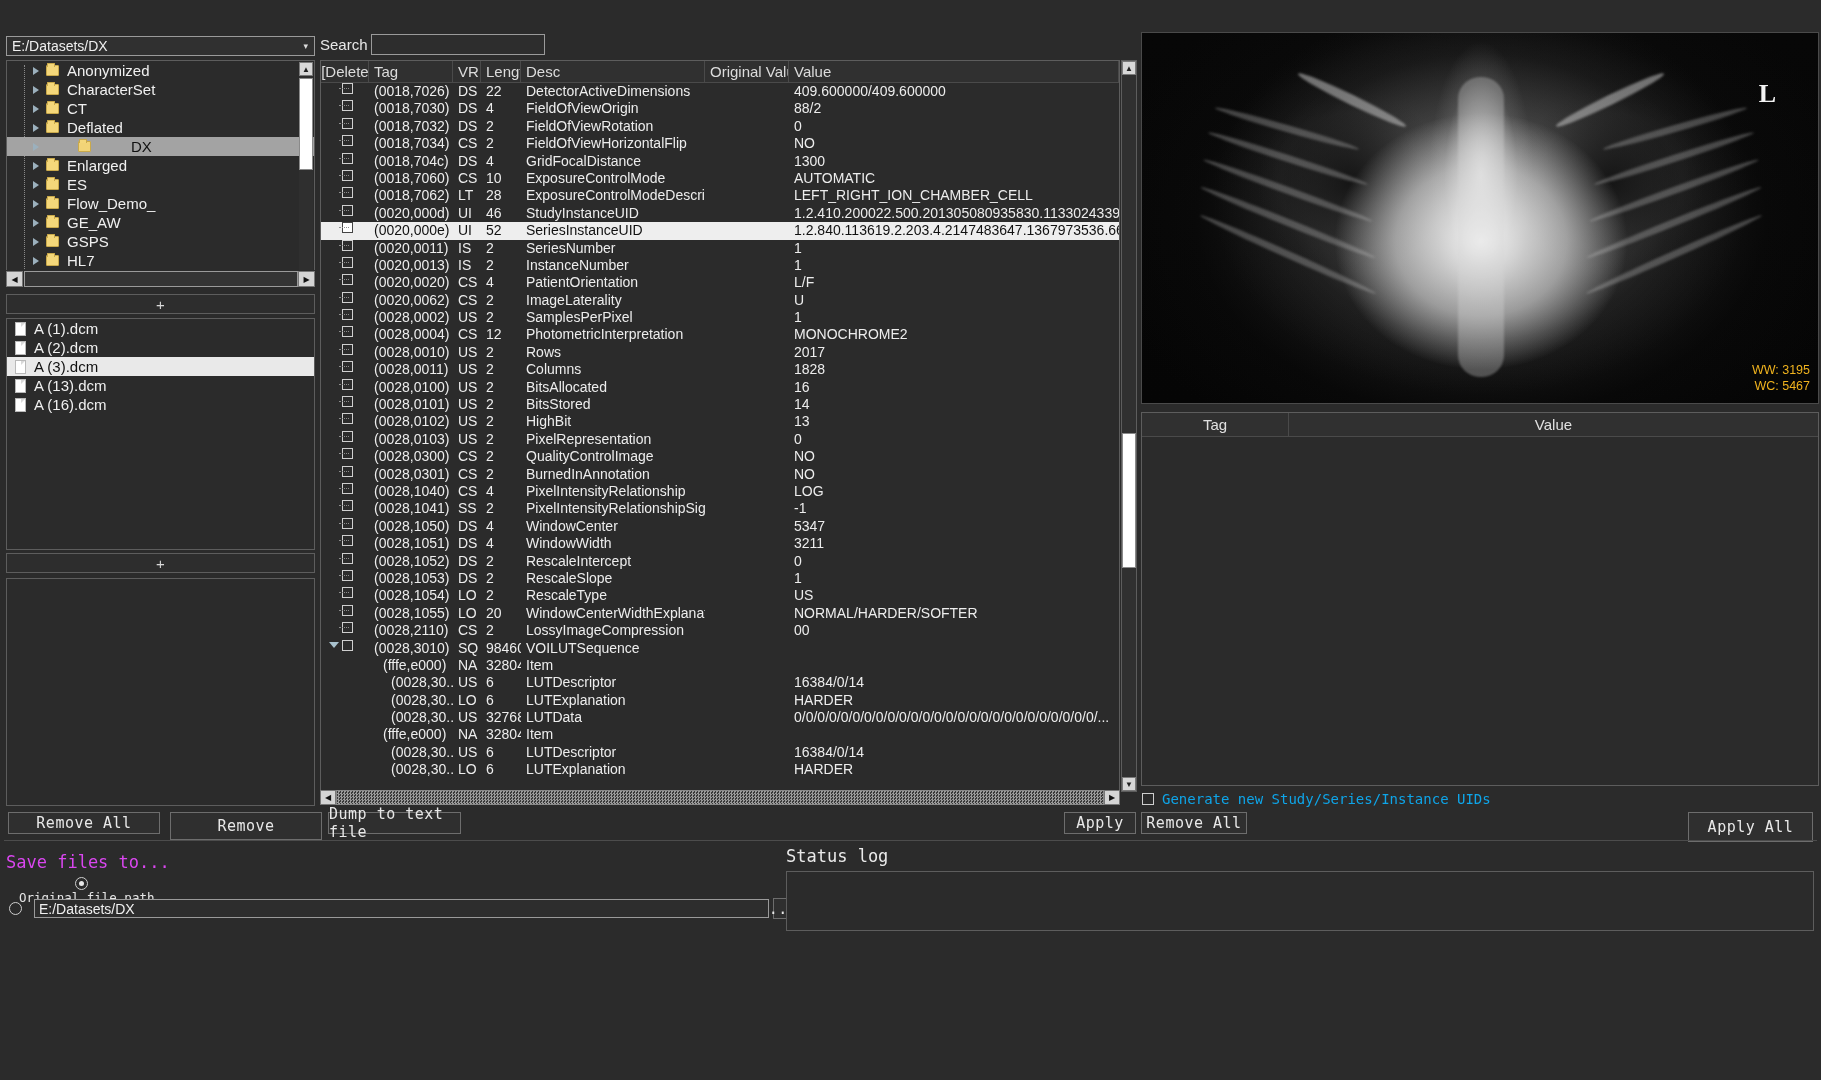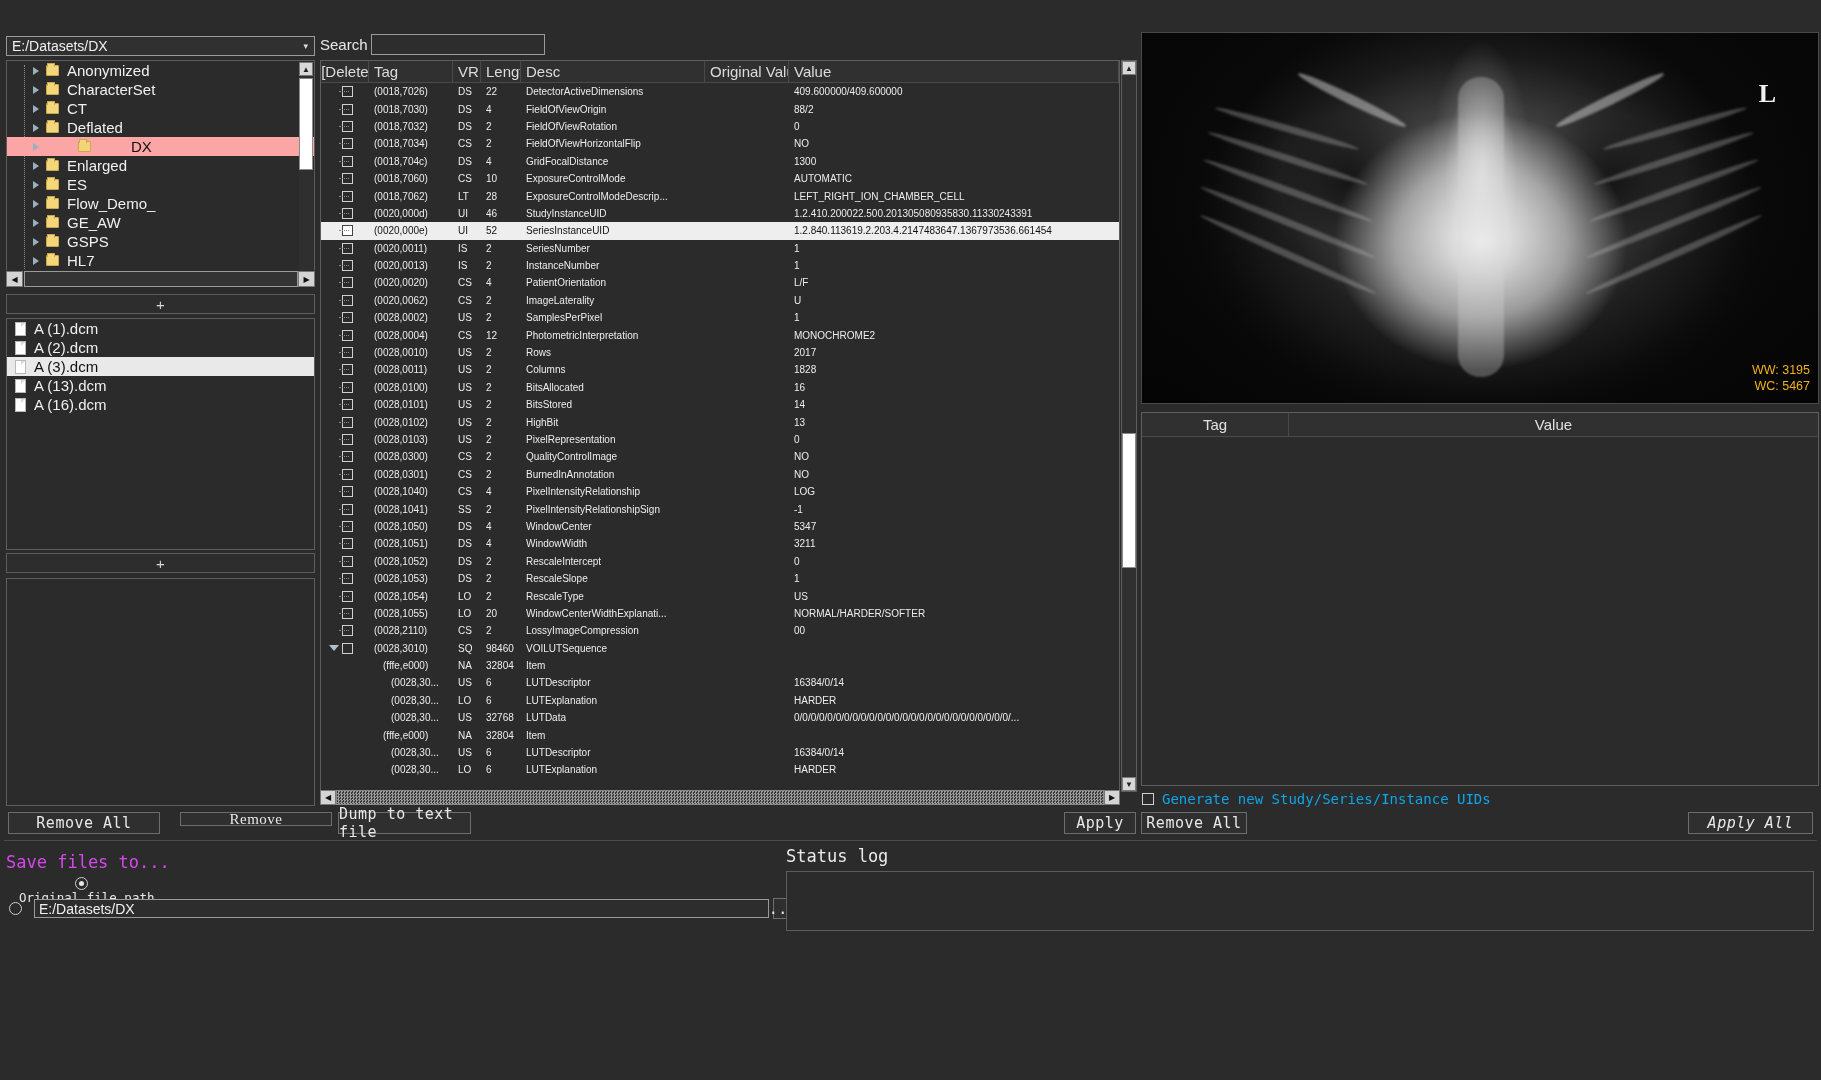--- a/index.html
+++ b/index.html
@@ -45,21 +45,21 @@
             border:1px solid #5d5d5d; background:#2b2b2b; overflow:hidden; }
   .treerow{ height:19px; display:flex; align-items:center; padding-left:26px;
             font-size:15px; color:#f0f0f0; position:relative; }
   .treerow .tri{ width:0;height:0;border-left:6px solid #9bb0bd;
      border-top:4px solid transparent;border-bottom:4px solid transparent;
      margin-right:7px; flex:0 0 auto;}
   .treerow .folder{ width:13px;height:11px;background:#f4d77a;border:1px solid #c9a94b;
      border-radius:1px; margin-right:8px; flex:0 0 auto; position:relative;}
   .treerow .folder:before{content:"";position:absolute;left:0;top:-3px;width:6px;height:3px;
      background:#f4d77a;border:1px solid #c9a94b;border-bottom:none;border-radius:1px 1px 0 0;}
-  .treerow.sel{ background:#fca5a5; color:#111;gap:32px; }
+  .treerow.sel{ background:#a3a3a3; color:#111;gap:32px; }
   .treerow.sel .folder{ background:#f2d477; }
   .tree-vline{ position:absolute; left:17px; top:4px; bottom:4px; width:0;
      border-left:1px dotted #8a8a8a; }
   .tree-scroll{ position:absolute; right:1px; top:1px; width:14px; bottom:1px; background:#2f2f2f; }
   .tsb-up,.tsb-dn{ width:14px;height:14px;background:#d8d8d8;border:1px solid #7a7a7a;
      display:flex;align-items:center;justify-content:center;font-size:8px;color:#222;}
   .tsb-dn{ position:absolute; bottom:0; left:0;}
   .tsb-thumb{ position:absolute; left:0; top:16px; width:14px;height:92px; background:#ffffff;
      border:1px solid #8a8a8a;}
   .hscroll{ position:absolute; left:6px; top:270px; width:309px; height:18px;
@@ -100,21 +100,21 @@
      background:#2d2d2d; border:1px solid #9a9a9a; color:#f0f0f0; font-size:14px;
      padding:0 4px; outline:none;}
 
   
   .tablewrap{ position:absolute; left:320px; top:60px; width:800px; height:732px;
      border:1px solid #5d5d5d; background:#2b2b2b; overflow:hidden;}
   .thead{ display:flex; height:22px; background:#303030; border-bottom:1px solid #4a4a4a;
      color:#dcdcdc; font-size:15px; align-items:center;}
   .th{ height:22px; display:flex; align-items:center; padding-left:5px;
      border-right:1px solid #4a4a4a; overflow:hidden; white-space:nowrap;}
-  .trow{ display:flex; height:17.4px; align-items:center; font-size:10px; color:#ededed; }
+  .trow{ display:flex; height:17.4px; align-items:flex-start; font-size:14px; color:#ededed; }
   .trow.sel{ background:#eeeeee; color:#111; }
   .td{ padding-left:5px; overflow:hidden; white-space:nowrap; text-overflow:clip; }
   .c-del{ width:48px; display:flex; align-items:center; justify-content:center; position:relative;}
   .cb{ width:11px;height:11px;border:1px solid #cfcfcf; background:#2b2b2b; }
   .trow.sel .cb{ border-color:#444; background:#fff;}
   .c-tag{ width:84px; }
   .c-vr{ width:28px; }
   .c-len{ width:40px; }
   .c-desc{ width:184px; }
   .c-orig{ width:84px; }
@@ -310,21 +310,21 @@
           <span>A (16).dcm</span>
         </div>
       </div>
   </div>
 
   <div class="plusbar2">+</div>
   <div class="emptybox"></div>
 
   <div class="blbtns">
     <div class="btn" style="width:152px;height:22px;">Remove All</div>
-    <div class="btn" style="width:152px;height:14px;margin-left:20px;font-family:Liberation Serif, serif;">Remove</div>
+    <div class="btn" style="width:152px;height:28px;margin-left:10px;">Remove</div>
     <div class="btn" style="width:133px;height:22px;margin-left:6px;">Dump to text file</div>
   </div>
 
   <div class="search-label">Search</div>
   <input class="search-input" placeholder="" style="">
 
   <div class="tablewrap">
     <div class="thead">
       <div class="th c-del">[Delete]</div>
       <div class="th c-tag">Tag</div>
@@ -854,21 +854,21 @@
     <div id="right-rows"></div>
   </div>
 
   <div class="genchk">
     <span class="box"></span>
     <span>Generate new Study/Series/Instance UIDs</span>
   </div>
 
   <div class="btn" style="position:absolute;left:1064px;top:812px;width:72px;height:22px;">Apply</div>
   <div class="btn" style="position:absolute;left:1141px;top:812px;width:106px;height:22px;">Remove All</div>
-  <div class="btn" style="position:absolute;left:1688px;top:812px;width:125px;height:22px;font-style:italic;">Apply All</div>
+  <div class="btn" style="position:absolute;left:1688px;top:812px;width:125px;height:30px;">Apply All</div>
 
   <div class="hsep"></div>
 
   <div class="savelabel">Save files to...</div>
   <div class="origrow">
     <span class="radio on"></span>
     <span style="margin-left:10px;">Original file path</span>
   </div>
   <div class="pathrow">
     <span class="radio"></span>

